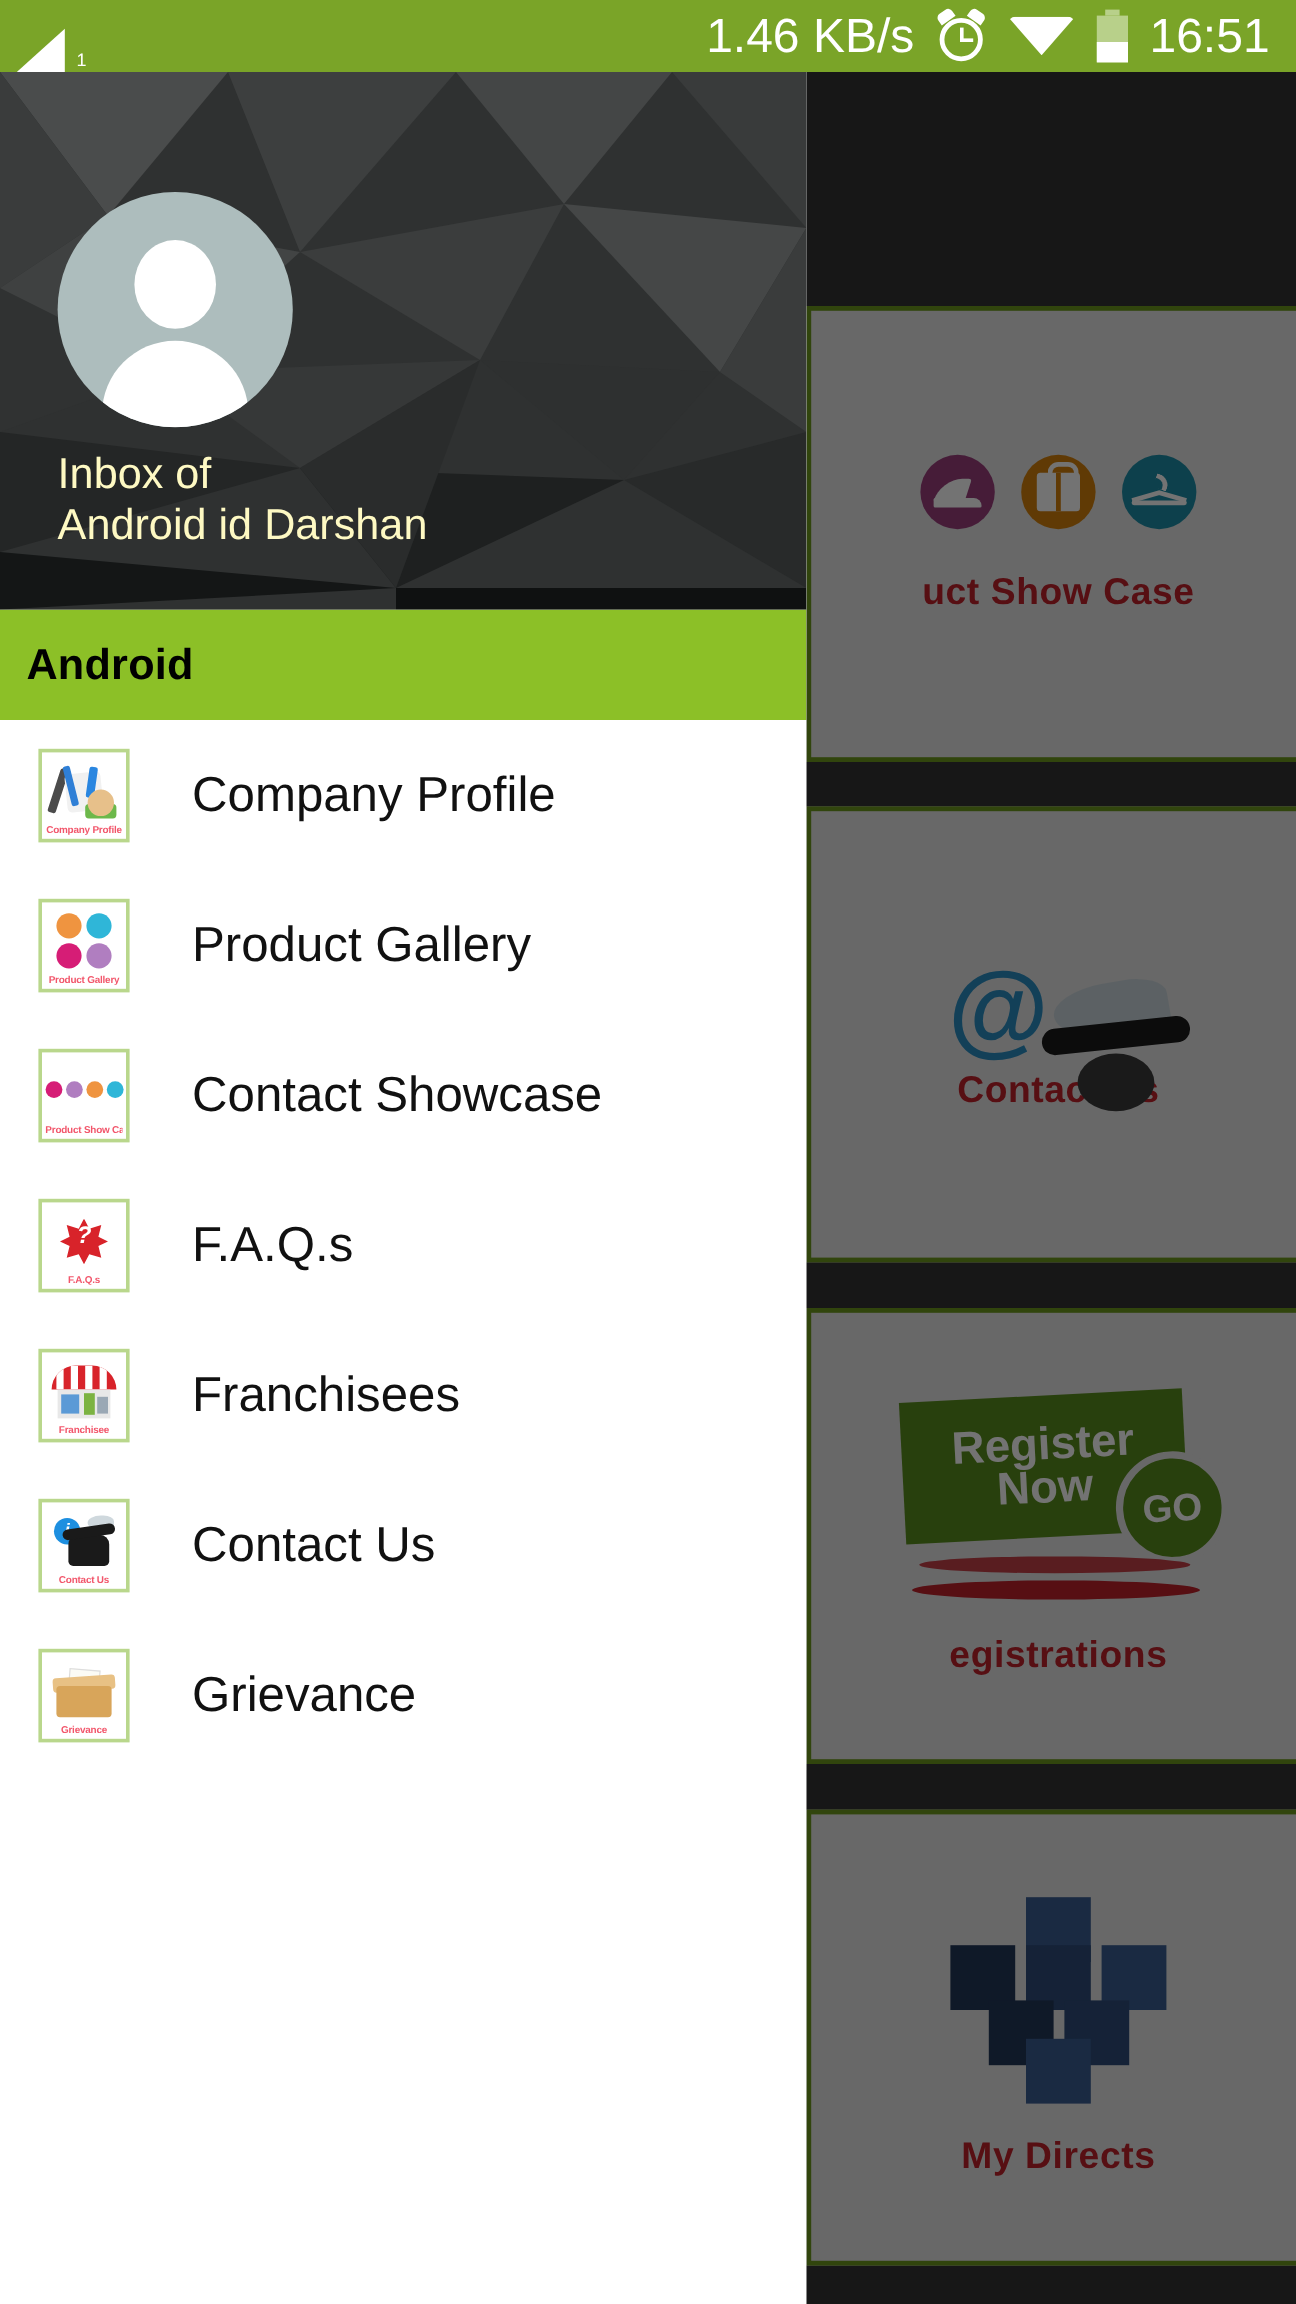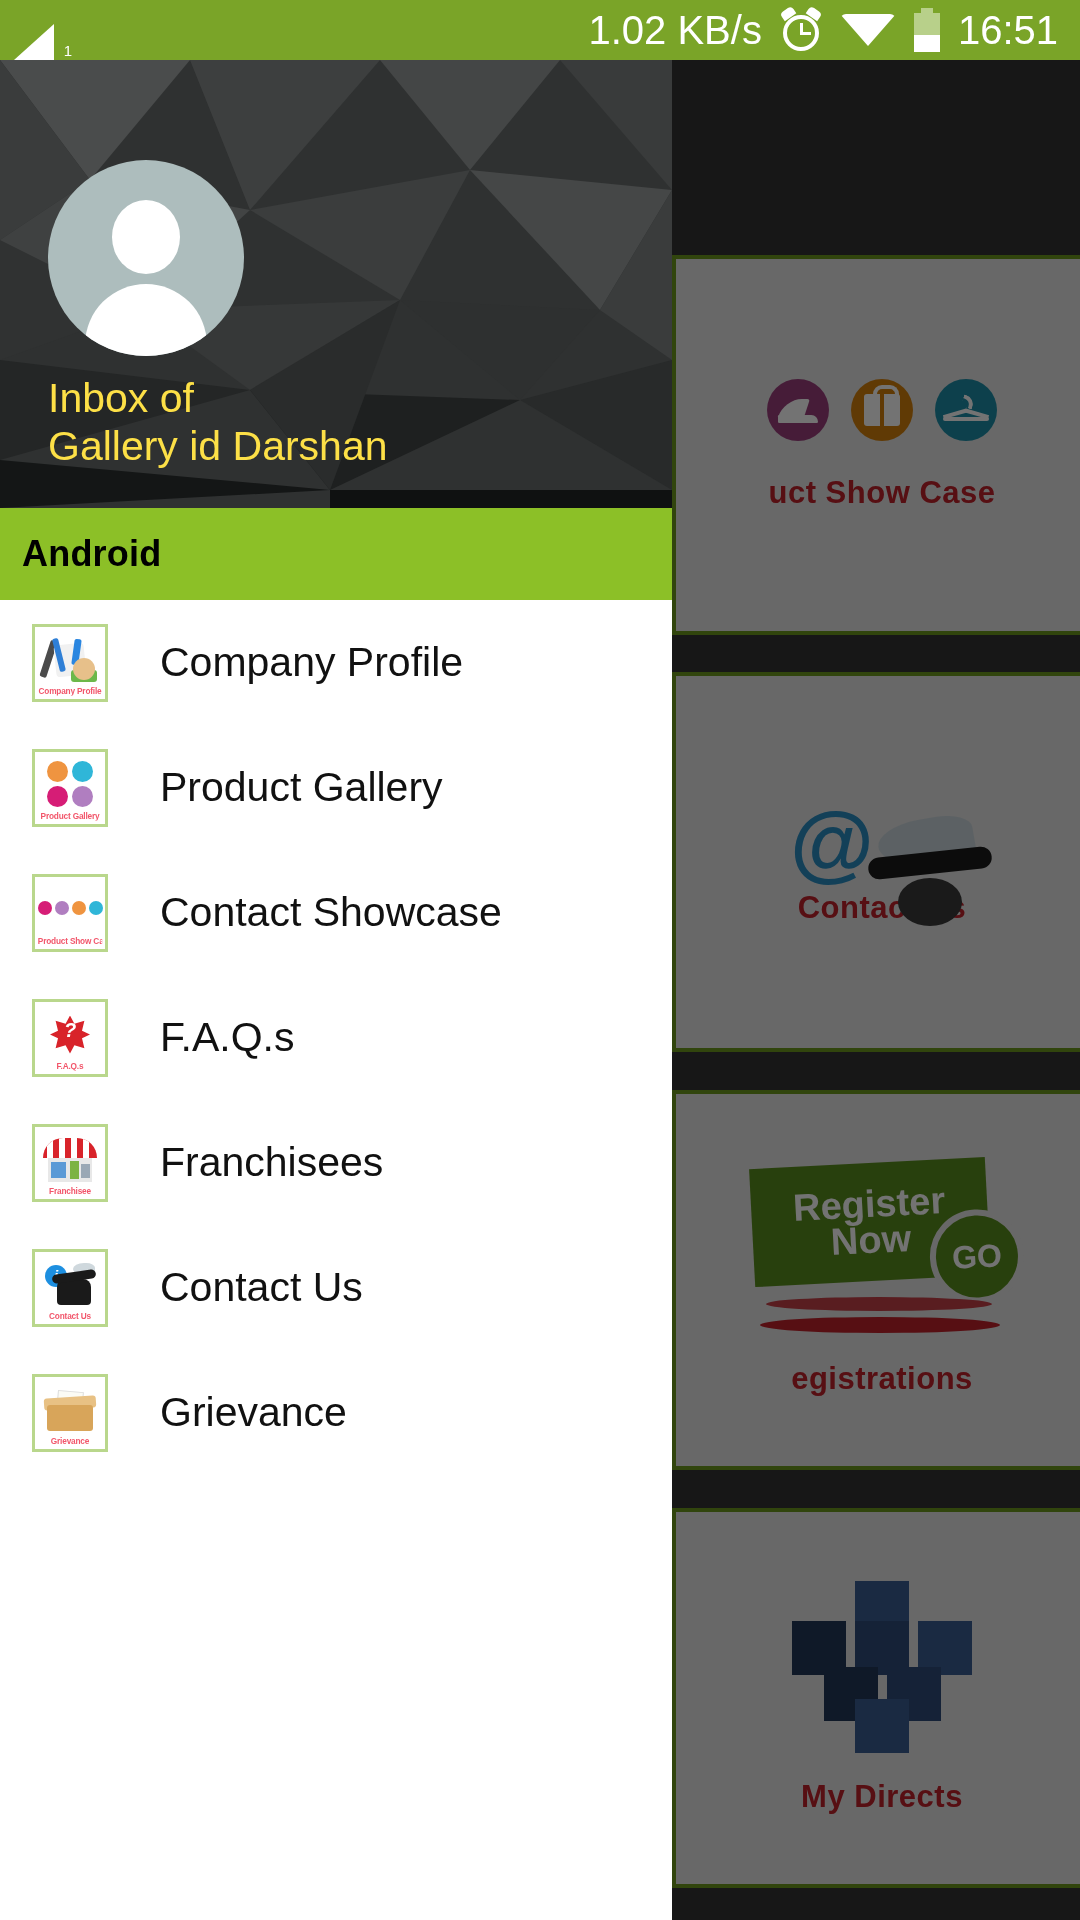--- a/index.html
+++ b/index.html
@@ -118,21 +118,21 @@
   #poly { position:absolute; inset:0; width:672px; height:448px; }
   #header-content{ position:absolute; left:0; top:0; width:672px; height:448px; padding:100px 0 0 48px; }
   #avatar{
     width:196px; height:196px; border-radius:50%; background:#adbdbd;
     position:relative; overflow:hidden;
   }
   #avatar .head{ position:absolute; left:50%; top:40px; width:68px;height:74px; margin-left:-34px;
                  background:#ffffff; border-radius:50%; }
   #avatar .body{ position:absolute; left:50%; top:124px; width:122px;height:72px; margin-left:-61px;
                  background:#ffffff; border-radius:62px 62px 0 0; }
-  #header-text{ margin-top:18px; color:#fde047; font-size:41px; line-height:1.18; font-weight:400; }
+  #header-text{ margin-top:18px; color:#fef9c3; font-size:36px; line-height:1.18; font-weight:400; }
 
   .section-header{
     background:#8cc027; color:#000000;
     height:92px; flex:0 0 92px; display:flex; align-items:center;
     padding-left:22px; font-size:36px; font-weight:bold; letter-spacing:0.2px;
   }
   #menu-list{ background:#ffffff; flex:1 1 auto; overflow:hidden; }
   .menu-item{
     height:125px; display:flex; align-items:center; padding-left:32px; background:#ffffff;
   }
@@ -300,21 +300,21 @@
         <polygon points="400,240 330,430 250,330" fill="#2a2c2c"></polygon>
       </svg>
 
       <div id="header-content">
         <div id="avatar">
           <span class="head"></span>
             <span class="body"></span>
         </div>
         <div id="header-text">
           <div>Inbox of</div>
-          <div>Gallery id Darshan</div>
+          <div>Android id Darshan</div>
         </div>
       </div>
     </div>
 
     <div class="section-header">Android</div>
 
     <div id="menu-list">
 
       <div class="menu-item">
         <div class="thumb">
@@ -416,21 +416,21 @@
   </div>
 
   <div id="statusbar">
     <div id="sb-left">
       <span class="signal-wrap">
         <span class="signal-tri"></span>
         <span class="signal-sub">1</span>
       </span>
     </div>
     <div id="sb-right">
-      <span class="sb-text">1.02 KB/s</span>
+      <span class="sb-text">1.46 KB/s</span>
       <span class="sb-clock-ico">
         <span class="bell-l"></span>
           <span class="bell-r"></span>
         <span class="face"></span>
           <span class="hand-h"></span>
           <span class="hand-m"></span>
       </span>
       <span class="sb-wifi"></span>
       <span class="sb-batt">
         <span class="cap"></span>

